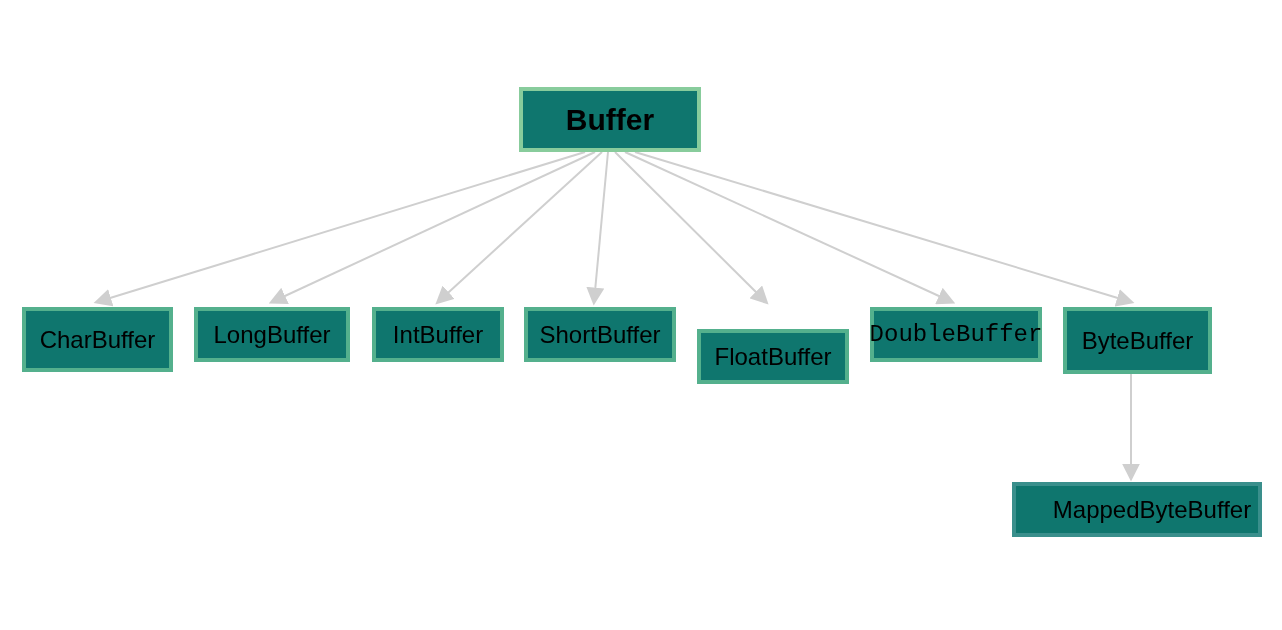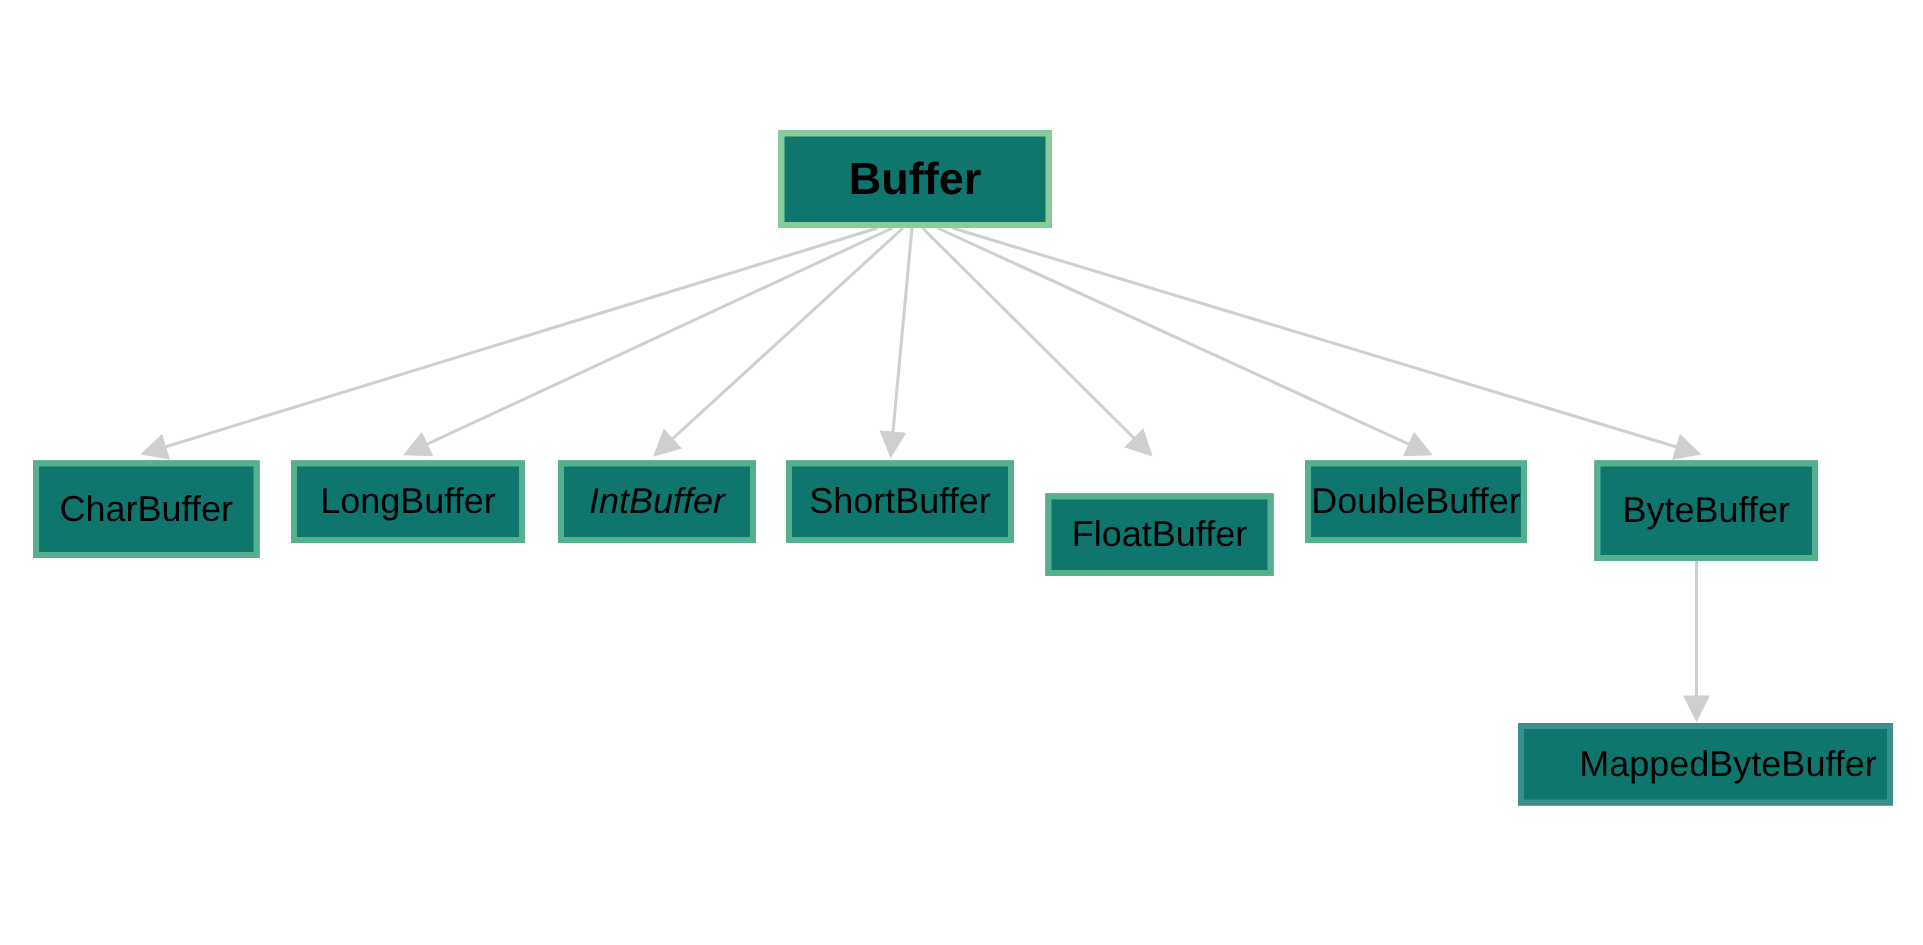--- a/index.html
+++ b/index.html
@@ -69,30 +69,30 @@
 <div class="node root" style="left:519px; top:87px; width:182px; height:65px;">
   <span>Buffer</span>
 </div>
 
 <div class="node child" style="left:22px; top:307px; width:151px; height:65px;">
   <span>CharBuffer</span>
 </div>
 <div class="node child" style="left:194px; top:307px; width:156px; height:55px;">
   <span>LongBuffer</span>
 </div>
-<div class="node child" style="left:372px; top:307px; width:132px; height:55px;font-style:italic;">
+<div class="node child" style="left:372px; top:307px; width:132px; height:55px;">
   <span>IntBuffer</span>
 </div>
 <div class="node child" style="left:524px; top:307px; width:152px; height:55px;">
   <span>ShortBuffer</span>
 </div>
 <div class="node child" style="left:697px; top:307px; width:152px; height:55px;margin-top:22px;">
   <span>FloatBuffer</span>
 </div>
-<div class="node child" style="left:870px; top:307px; width:148px; height:55px;">
+<div class="node child" style="left:870px; top:307px; width:172px; height:55px;font-family:Liberation Mono, monospace;">
   <span>DoubleBuffer</span>
 </div>
 <div class="node child" style="left:1063px; top:307px; width:149px; height:67px;">
   <span>ByteBuffer</span>
 </div>
 
 <div class="node grandchild" style="left:1012px; top:482px; width:250px; height:55px;">
   <span>MappedByteBuffer</span>
 </div>
 

